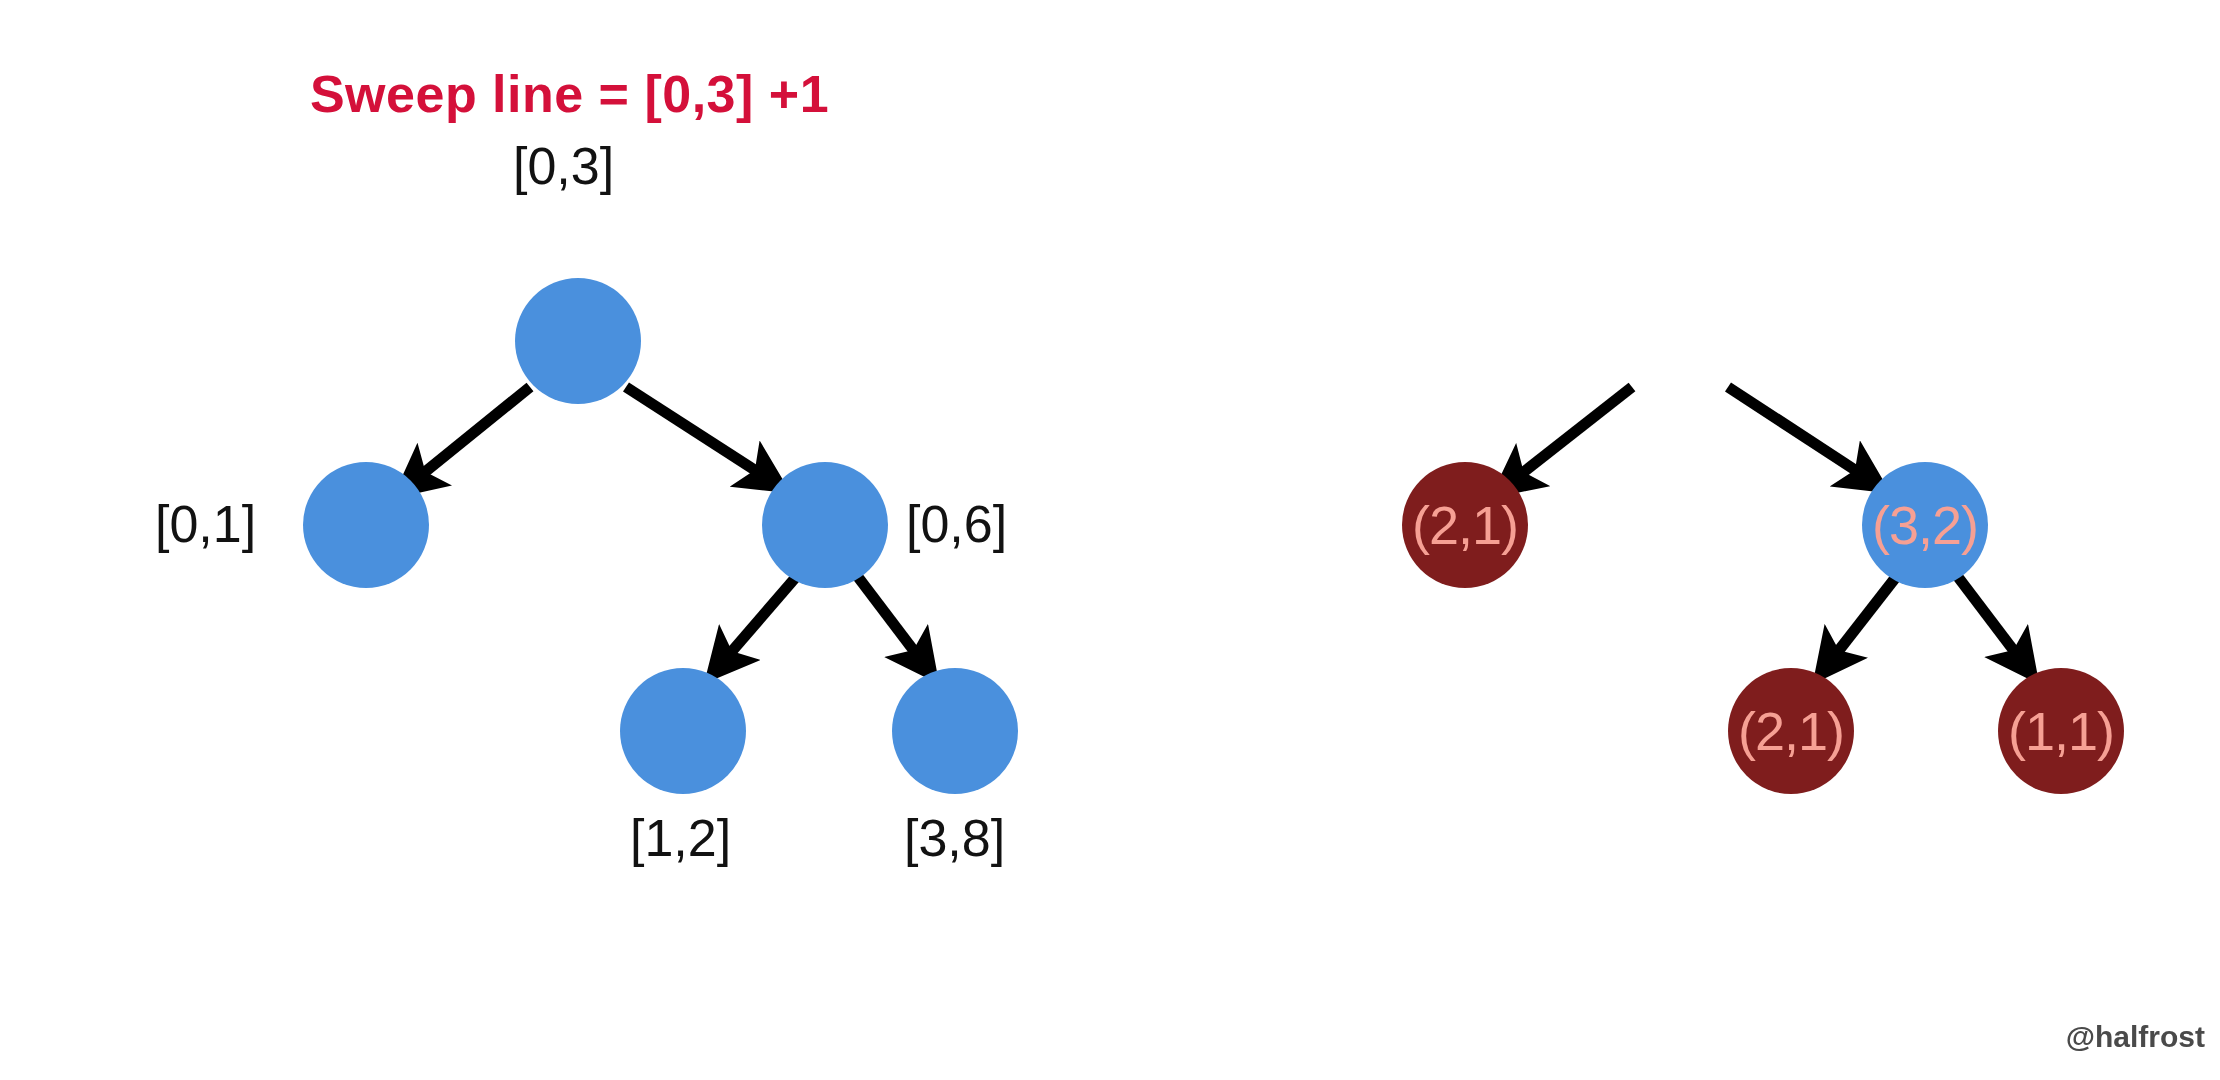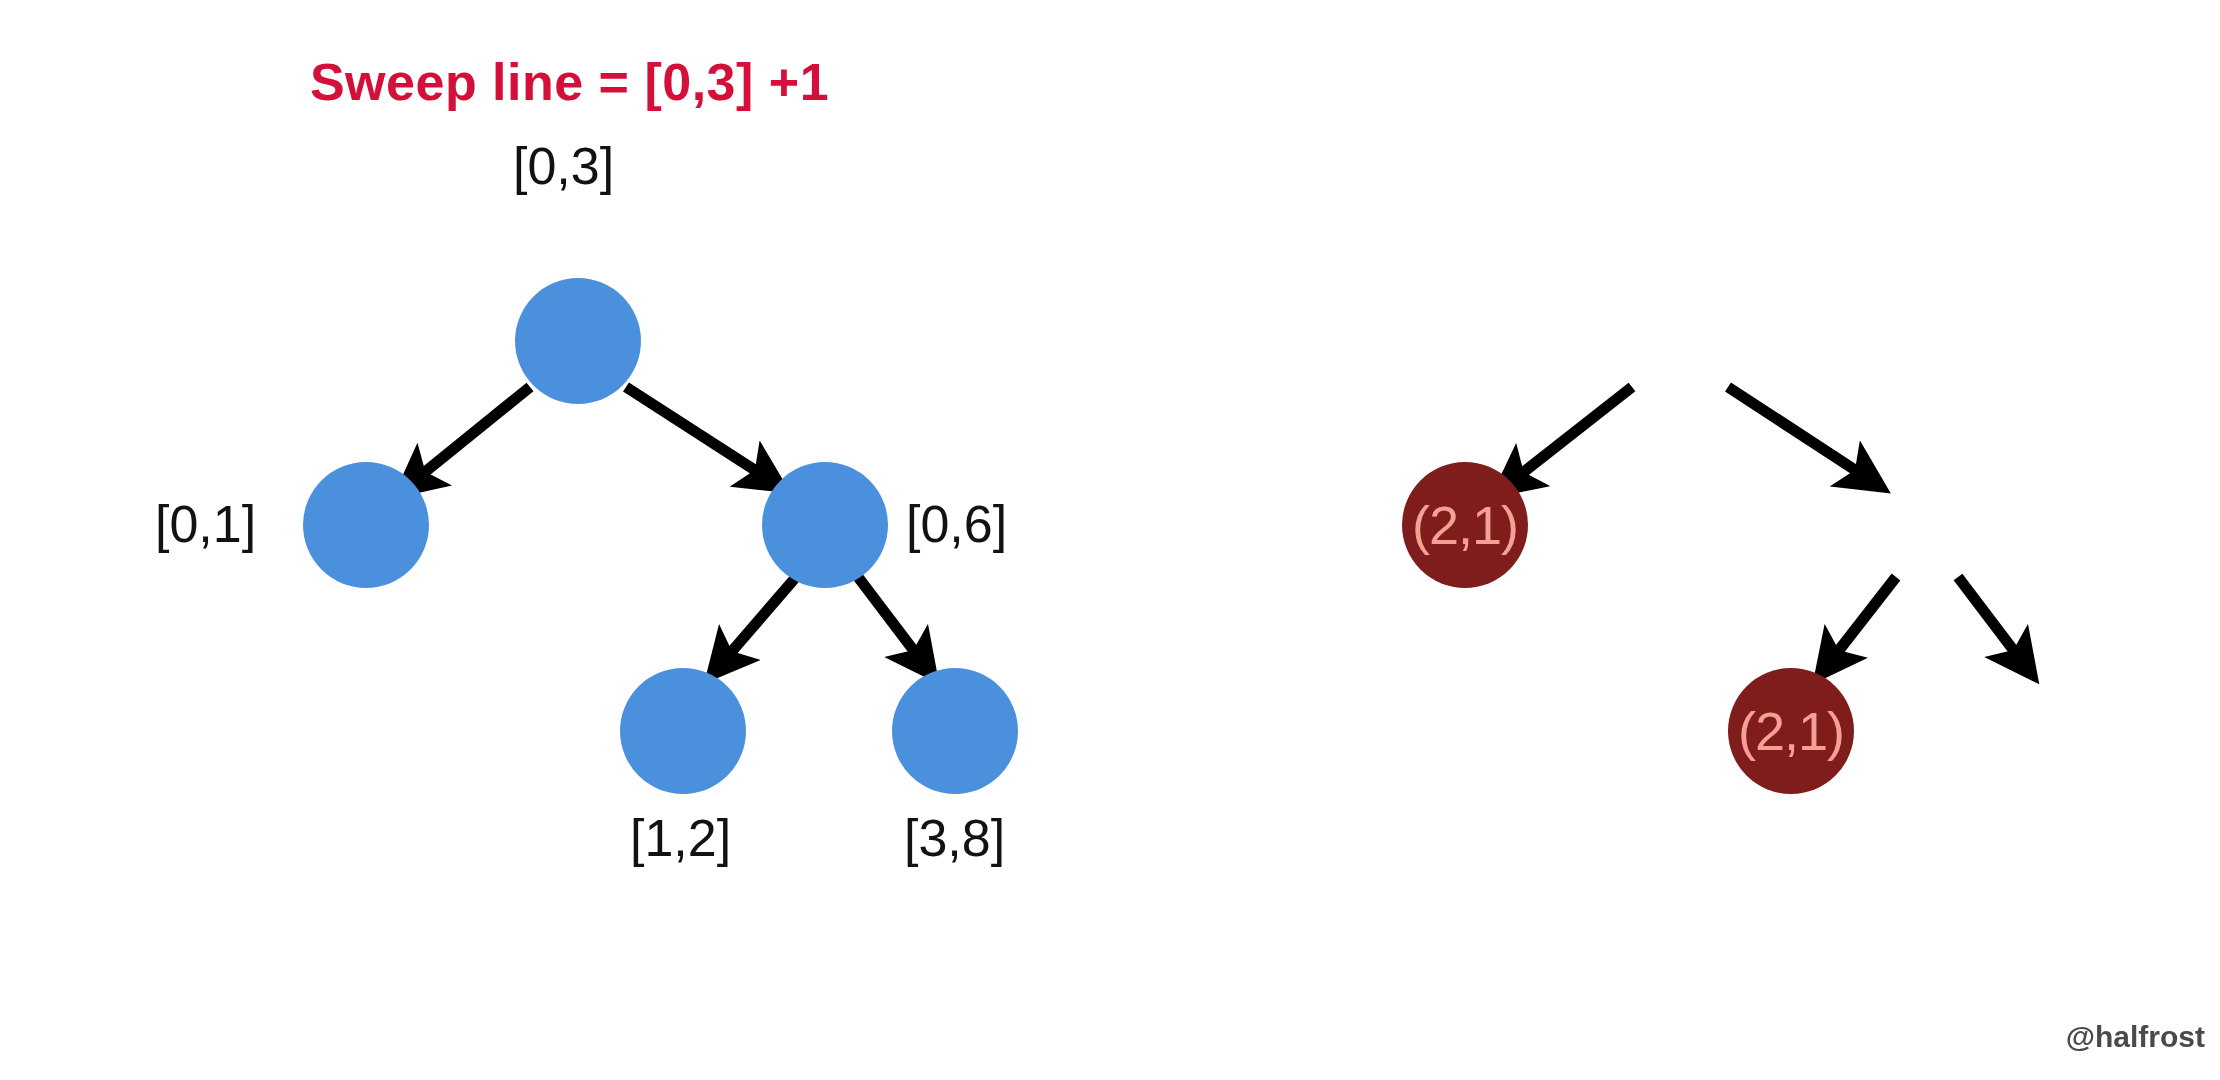--- a/index.html
+++ b/index.html
@@ -16,21 +16,21 @@
   }
   #stage {
     position: absolute;
     left: 0; top: 0;
     width: 2220px;
     height: 1080px;
   }
   .title {
     position: absolute;
     left: 0;
-    top: 52px;
+    top: 64px;
     width: 1819px;
     text-align: center;
     font-family: "Liberation Sans", sans-serif;
     font-size: 52px;
     font-weight: 700;
     color: #d4103a;
     letter-spacing: 0.5px;
     white-space: pre;
   }
   
@@ -123,21 +123,27 @@
   <div class="ext-label" style="left:630px; top:812px;">[1,2]</div>
 
   <div class="node node-blue" style="left:892px; top:668px; width:126px; height:126px;"></div>
   <div class="ext-label" style="left:904px; top:812px;">[3,8]</div>
 
 
   <div class="node node-green" style="left:1402px; top:462px; width:126px; height:126px;">
     <span class="node-text">(2,1)</span>
   </div>
 
+  <div class="node node-blue" style="left:1862px; top:462px; width:126px; height:126px;">
+    <span class="node-text">(3,2)</span>
+  </div>
 
   <div class="node node-green" style="left:1728px; top:668px; width:126px; height:126px;">
     <span class="node-text">(2,1)</span>
   </div>
 
+  <div class="node node-green" style="left:1998px; top:668px; width:126px; height:126px;">
+    <span class="node-text">(1,1)</span>
+  </div>
 
   <div class="watermark">@halfrost</div>
 
 </div>
 
 </body></html>

